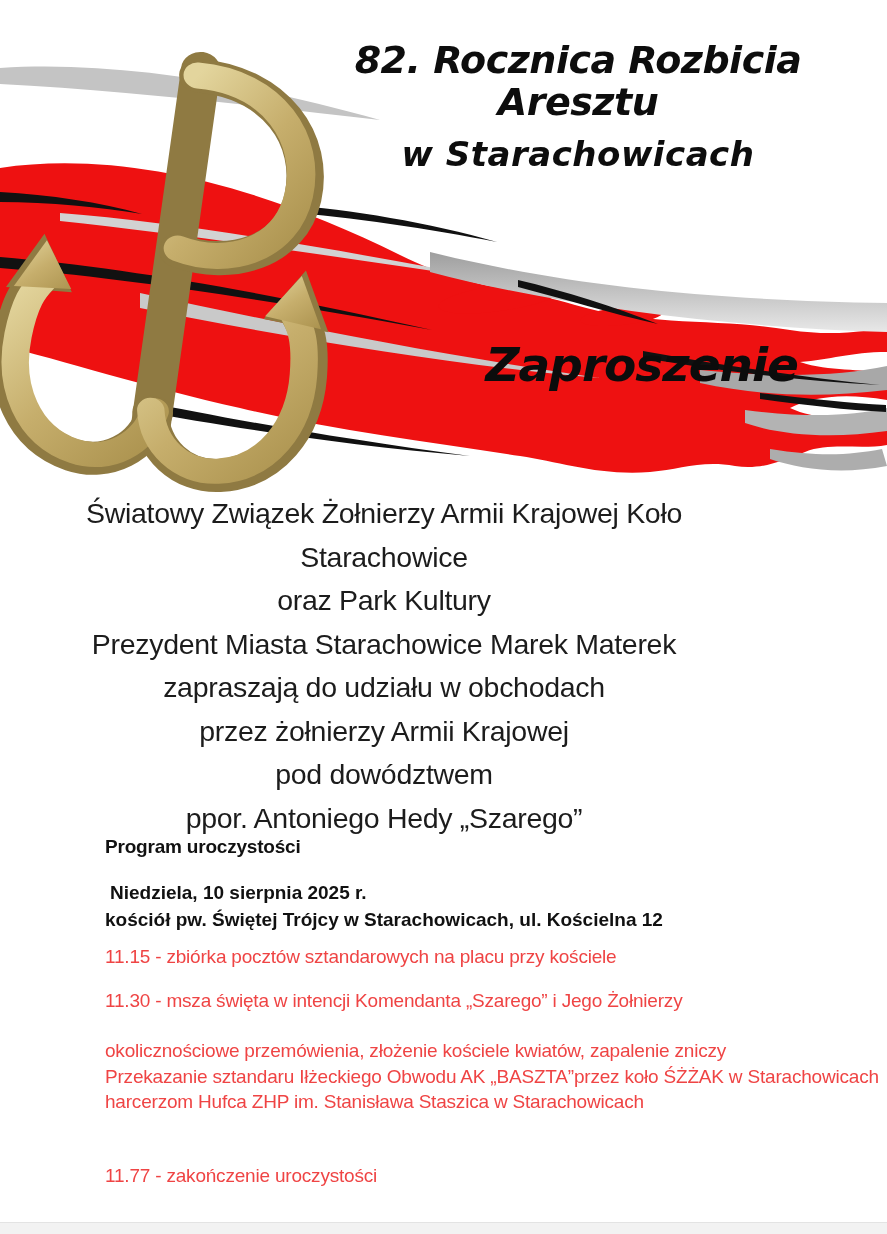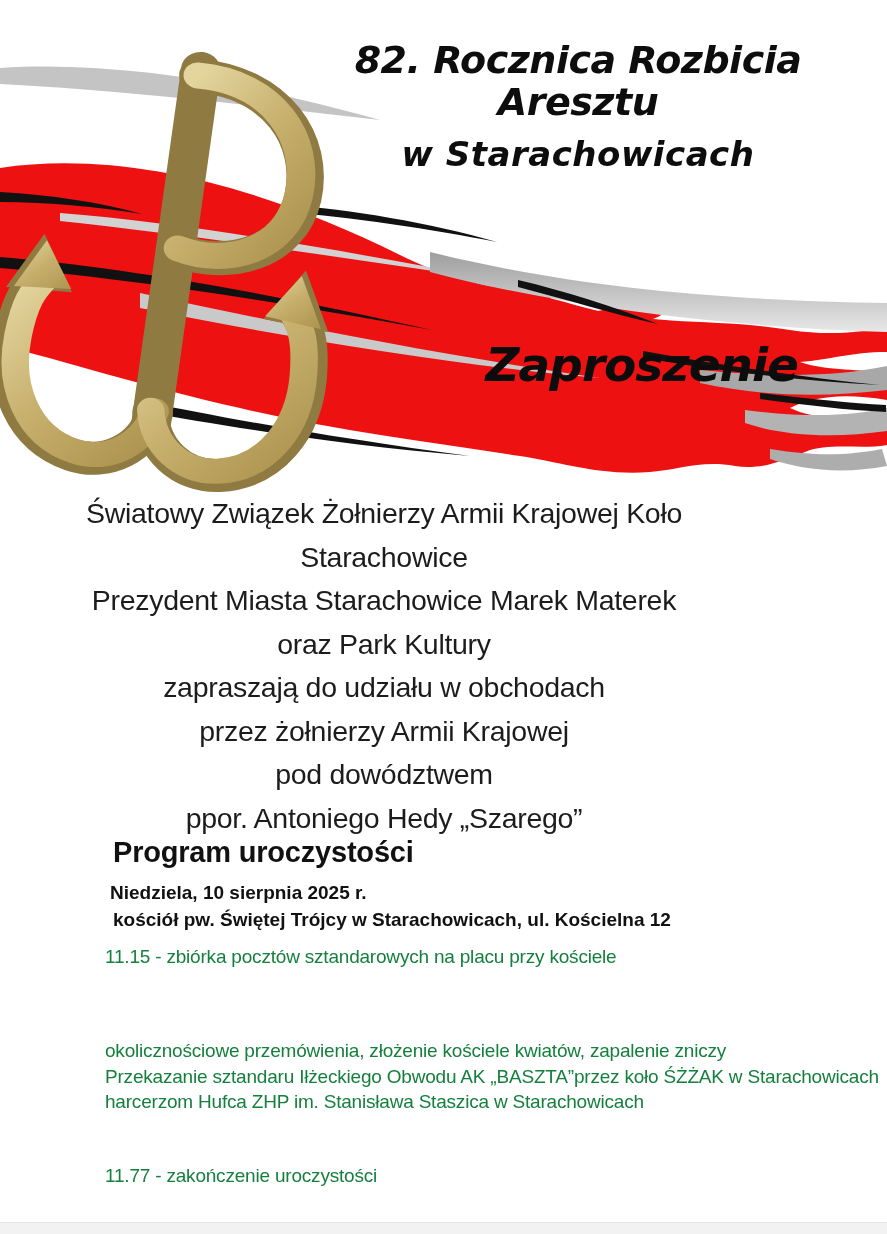--- a/index.html
+++ b/index.html
@@ -18,24 +18,24 @@
   .banner-word{
     position:absolute;top:337px;left:468px;width:330px;text-align:right;
     font-family:"DejaVu Sans",sans-serif;font-weight:bold;font-style:italic;
     font-size:47px;color:#0c0c0c;letter-spacing:-1px;
   }
   .invite{
     position:absolute;top:492px;left:0;width:710px;text-align:center;
     font-size:28.5px;line-height:43.5px;color:#1c1c1c;letter-spacing:-0.3px;margin-left:29px;
   }
   .program{position:absolute;left:105px;top:836px;width:782px;color:#111;}
-  .program .heading{font-size:29px;font-weight:bold;letter-spacing:-0.2px;margin-left:8px;}
+  .program .heading{font-size:19px;font-weight:bold;letter-spacing:-0.2px;}
   .program .date{position:absolute;top:46px;left:5px;font-size:19px;font-weight:bold;text-align:center;}
-  .program .venue{position:absolute;top:73px;left:8px;font-size:19px;font-weight:bold;}
-  .sched{position:absolute;left:0;font-size:19px;line-height:25.5px;letter-spacing:-0.2px;color:#15803d;}
+  .program .venue{position:absolute;top:73px;left:0;font-size:19px;font-weight:bold;}
+  .sched{position:absolute;left:0;font-size:19px;line-height:25.5px;letter-spacing:-0.2px;color:#ef4444;}
   .sched.i0{top:108px;}
   .sched.i1{top:152px;}
   .sched.i2{top:202px;}
   .sched.i3{top:327px;}
   .footer{position:absolute;left:0;top:1158px;width:887px;height:50px;}
   .bottom-strip{position:absolute;left:0;top:1222px;width:887px;height:12px;background:#f2f2f2;border-top:1px solid #e3e3e3;}
 </style>
 </head>
 <body>
 
@@ -114,35 +114,38 @@
 
   <div class="title">
     <div class="l1">82. Rocznica Rozbicia Aresztu</div>
     <div class="l2">w Starachowicach</div>
   </div>
 
   <div class="banner-word">Zaproszenie</div>
 
   <div class="invite">
     <div>Światowy Związek Żołnierzy Armii Krajowej Koło Starachowice</div>
+    <div>oraz Park Kultury</div>
     <div>Prezydent Miasta Starachowice Marek Materek</div>
-    <div>oraz Park Kultury</div>
     <div>zapraszają do udziału w obchodach</div>
     <div>przez żołnierzy Armii Krajowej</div>
     <div>pod dowództwem</div>
     <div>ppor. Antoniego Hedy „Szarego”</div>
   </div>
 
   <div class="program">
     <div class="heading">Program uroczystości</div>
     <div class="date">Niedziela, 10 sierpnia 2025 r.</div>
     <div class="venue">kościół pw. Świętej Trójcy w Starachowicach, ul. Kościelna 12</div>
 
     <div class="sched i0">
       <div>11.15 - zbiórka pocztów sztandarowych na placu przy kościele</div>
+    </div>
+    <div class="sched i1">
+      <div>11.30 - msza święta w intencji Komendanta „Szarego” i Jego Żołnierzy</div>
     </div>
     <div class="sched i2">
       <div>okolicznościowe przemówienia, złożenie kościele kwiatów, zapalenie zniczy</div>
       <div>Przekazanie sztandaru Iłżeckiego Obwodu AK „BASZTA”przez koło ŚŻŻAK w Starachowicach</div>
       <div>harcerzom Hufca ZHP im. Stanisława Staszica w Starachowicach</div>
     </div>
     <div class="sched i3">
       <div>11.77 - zakończenie uroczystości</div>
     </div>
   </div>

